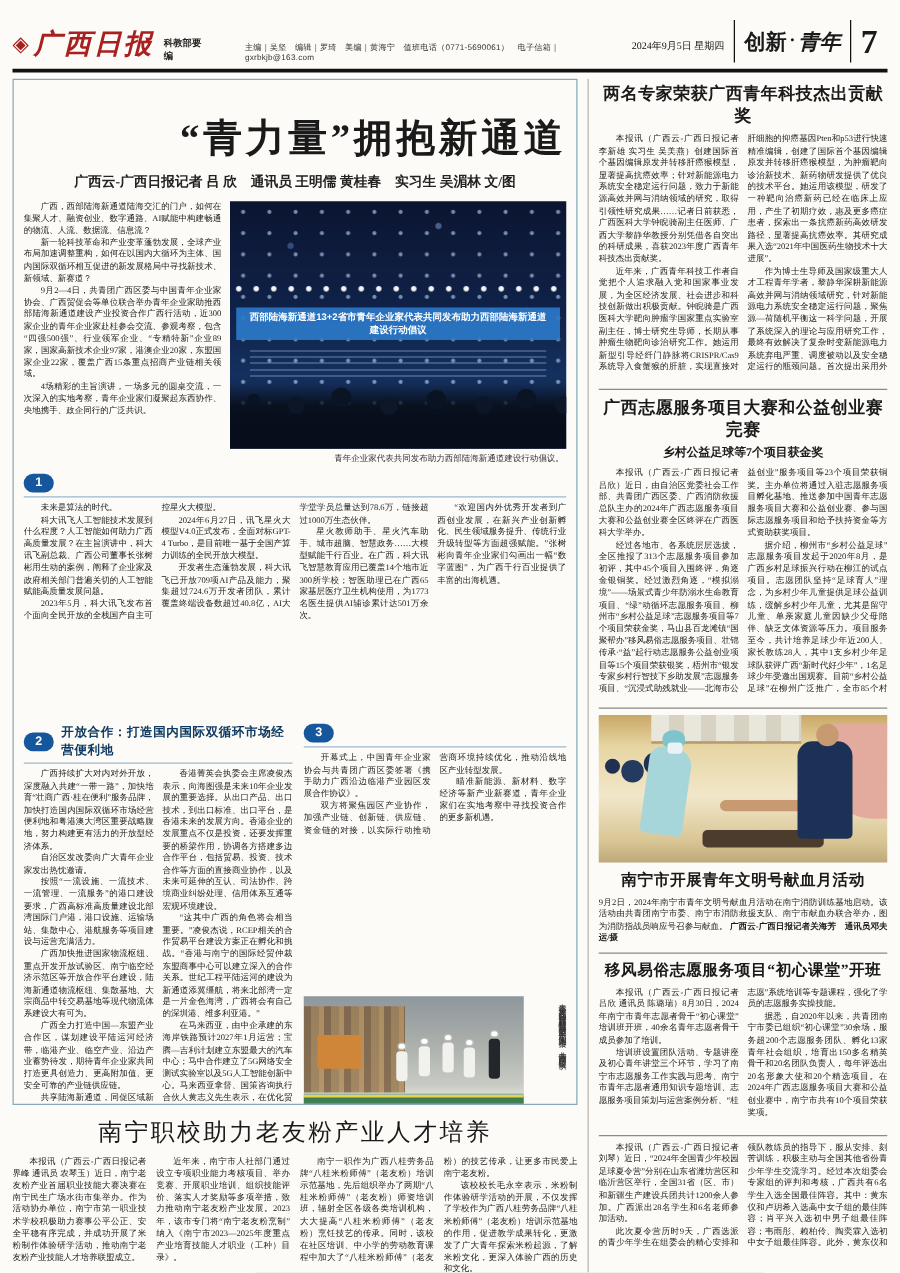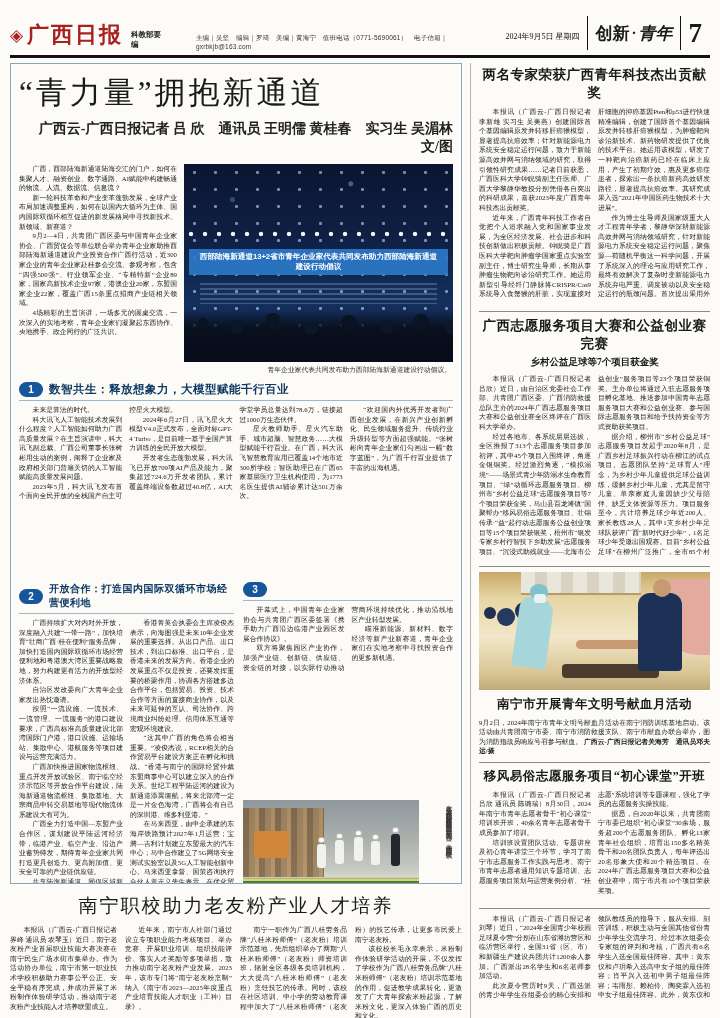--- a/index.html
+++ b/index.html
@@ -4,43 +4,43 @@
 <style>
   html,body{margin:0;padding:0;background:#e8e6e0;}
   .page{position:relative;width:720px;height:1018px;margin:0 auto;background:#fcfbf7;
         box-sizing:border-box;padding:6px 10px 0;overflow:hidden;
         font-family:"Liberation Serif","DejaVu Serif",serif;color:#1a1a1a;}
   
   .masthead{display:flex;align-items:flex-end;gap:8px;border-bottom:3px solid #111;
             padding-bottom:5px;height:44px;}
   .logo{display:flex;align-items:center;gap:4px;color:#a8201f;}
   .logo .mark{font-size:17px;line-height:1;}
-  .logo .nameplate{font-size:22px;font-weight:900;letter-spacing:2px;}
+  .logo .nameplate{font-size:22px;font-weight:900;letter-spacing:2px;font-style:italic;}
   .mast-info{flex:1;display:flex;align-items:flex-end;gap:28px;justify-content:center;
              font-family:"Liberation Sans","DejaVu Sans",sans-serif;}
   .dept{font-size:7.5px;font-weight:bold;color:#222;}
   .staff{font-size:6.5px;color:#333;letter-spacing:.2px;}
   .dateline{font-size:8px;color:#111;white-space:nowrap;margin-bottom:8px;}
   .edition-box{display:flex;align-items:stretch;height:34px;}
   .edition-title{display:flex;align-items:center;border-left:1.5px solid #111;padding:0 7px;gap:2px;}
   .ed1{font-family:"Liberation Sans","DejaVu Sans",sans-serif;font-weight:900;font-size:17px;}
   .eddot{font-size:15px;font-weight:bold;}
   .ed2{font-style:italic;font-weight:bold;font-size:17px;}
   .edition-page{display:flex;align-items:center;border-left:1.5px solid #111;padding:0 8px;
                 font-size:27px;font-weight:bold;}
   
   .content{display:flex;gap:8px;margin-top:5px;height:958px;}
   .left-zone{width:452px;display:flex;flex-direction:column;}
   .right-zone{flex:1;border-left:1px solid #b9b5ad;padding-left:8px;overflow:hidden;}
   p{margin:0;text-indent:2em;}
   .body-text{font-size:6.8px;line-height:9.6px;text-align:justify;overflow:hidden;}
   
   .lead-box{border:1px solid #86a8bd;padding:8px 8px 6px;box-sizing:border-box;height:824px;overflow:hidden;}
-  .lead-headline{text-align:left;font-size:31px;font-weight:400;letter-spacing:3px;margin:0 0 6px;}
-  .lead-byline{text-align:right;font-size:14px;font-weight:bold;color:#222;margin-bottom:8px;}
+  .lead-headline{text-align:right;font-size:31px;font-weight:700;letter-spacing:3px;margin:18px 0 6px;}
+  .lead-byline{text-align:center;font-size:11px;font-weight:bold;color:#222;margin-bottom:8px;}
   .lead-top{display:flex;gap:7px;}
   .lead-intro{width:158px;}
   .photo-conf{position:relative;flex:1;height:198px;overflow:hidden;background:
       radial-gradient(circle at 18% 18%,rgba(120,170,255,.35) 2px,transparent 3px),
       radial-gradient(circle at 62% 10%,rgba(160,200,255,.4) 2px,transparent 3px),
       linear-gradient(180deg,#0b1530 0%,#10224a 45%,#14305e 70%,#0d1a36 100%);}
   .bokeh{position:absolute;inset:0;background-image:
       radial-gradient(circle,rgba(190,220,255,.75) 1.2px,transparent 2px);
       background-size:21px 17px;opacity:.8;}
   .light-row{position:absolute;top:34%;left:0;right:0;height:6px;background-image:
@@ -156,21 +156,20 @@
             <div class="conf-banner">西部陆海新通道13+2省市青年企业家代表共同发布助力西部陆海新通道建设行动倡议</div>
             <div class="conf-sub"></div>
             <div class="crowd"></div>
             <div class="heads"></div>
           </div>
         </div>
         <div class="photo-caption">青年企业家代表共同发布助力西部陆海新通道建设行动倡议。</div>
 
         <div class="sec-head">
           <span class="sec-badge">1</span>
-          <span class="sec-title">数智共生：释放想象力，大模型赋能千行百业</span>
         </div>
         <div class="cols4 body-text">
             <p>未来是算法的时代。</p>
             <p>科大讯飞人工智能技术发展到什么程度？人工智能如何助力广西高质量发展？在主旨演讲中，科大讯飞副总裁、广西公司董事长张树彬用生动的案例，阐释了企业家及政府相关部门普遍关切的人工智能赋能高质量发展问题。</p>
             <p>2023年5月，科大讯飞发布首个面向全民开放的全栈国产自主可控星火大模型。</p>
             <p>2024年6月27日，讯飞星火大模型V4.0正式发布，全面对标GPT-4 Turbo，是目前唯一基于全国产算力训练的全民开放大模型。</p>
             <p>开发者生态蓬勃发展，科大讯飞已开放709项AI产品及能力，聚集超过724.6万开发者团队，累计覆盖终端设备数超过40.8亿，AI大学堂学员总量达到78.6万，链接超过1000万生态伙伴。</p>
             <p>星火教师助手、星火汽车助手、城市超脑、智慧政务……大模型赋能千行百业。在广西，科大讯飞智慧教育应用已覆盖14个地市近300所学校；智医助理已在广西65家基层医疗卫生机构使用，为1773名医生提供AI辅诊累计达501万余次。</p>
             <p>“欢迎国内外优秀开发者到广西创业发展，在新兴产业创新孵化、民生领域服务提升、传统行业升级转型等方面超强赋能。”张树彬向青年企业家们勾画出一幅“数字蓝图”，为广西千行百业提供了丰富的出海机遇。</p>
           </div>

